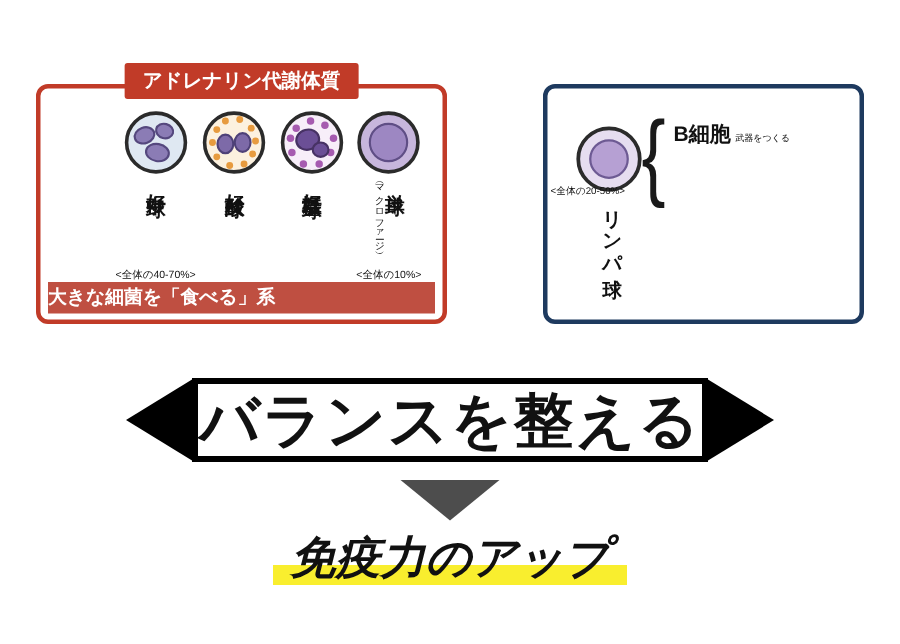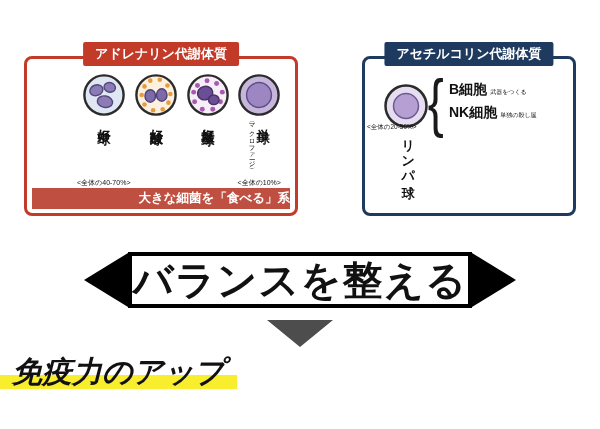--- a/index.html
+++ b/index.html
@@ -11,21 +11,21 @@
   .panel-left{left:24px;top:56px;width:274px;height:160px;border:3px solid #c13b28;}
   .panel-right{left:362px;top:56px;width:214px;height:160px;border:3px solid #1e3a5f;}
 
   .panel-tab{position:absolute;top:-17px;left:50%;transform:translateX(-50%);
              color:#fff;font-size:13px;font-weight:bold;padding:3px 12px;
              white-space:nowrap;border-radius:2px;}
   .tab-red{background:#c13b28;}
   .tab-navy{background:#1e3a5f;}
 
   .panel-footer{position:absolute;left:5px;right:5px;bottom:4px;color:#fff;
-                text-align:right;font-size:12.5px;font-weight:bold;padding:2px 0;}
+                text-align:left;font-size:12.5px;font-weight:bold;padding:2px 0;}
   .footer-red{background:#bf4f41;}
   .footer-navy{background:#1e3a5f;}
 
   
   .cells-row{display:flex;justify-content:space-between;padding:14px 10px 0;}
   .cell-block{display:flex;flex-direction:column;align-items:center;width:62px;}
   .cell-svg{width:44px;height:44px;}
   .vname-row{display:flex;flex-direction:row;align-items:flex-start;margin-top:2px;}
   .vname{writing-mode:vertical-rl;text-orientation:upright;font-size:13px;font-weight:bold;
          letter-spacing:1px;height:58px;line-height:1.05;}
@@ -55,21 +55,21 @@
   .balance-box{flex:1;align-self:stretch;background:#fff;border:4px solid #000;
                box-sizing:border-box;display:flex;align-items:center;justify-content:center;
                font-size:40px;font-weight:bold;letter-spacing:1px;}
 
   
   .chevron{position:absolute;top:320px;left:50%;transform:translateX(-50%);
            width:0;height:0;border-left:33px solid transparent;
            border-right:33px solid transparent;border-top:27px solid #4d4d4d;}
 
   
-  .result{position:absolute;top:352px;left:0;width:100%;}
+  .result{position:absolute;top:352px;left:0;width:100%;text-align:center;}
   .result span{font-size:30px;font-weight:bold;font-style:italic;
                background:linear-gradient(to bottom,transparent 55%,#f9ee2e 55%,#f9ee2e 92%,transparent 92%);
                padding:0 12px 4px;}
 </style>
 </head>
 <body>
 
 <div class="canvas">
 
   <div class="panel panel-left">
@@ -148,40 +148,35 @@
         </div>
         <div class="cell-note">&lt;全体の10%&gt;</div>
       </div>
 
     </div>
 
     <div class="panel-footer footer-red">大きな細菌を「食べる」系</div>
   </div>
 
   <div class="panel panel-right">
-    <div class="panel-tab tab-navy">アセチルコリン代謝体質</div>
 
     <svg class="lymph-svg" viewBox="0 0 46 46">
       <circle cx="23" cy="23" r="20.5" fill="#e6ddf0" stroke="#2b2b2b" stroke-width="2.5"></circle>
       <circle cx="23" cy="23" r="12.5" fill="#b6a0d3" stroke="#6d5a93" stroke-width="1.5"></circle>
     </svg>
 
     <div class="lymph-note">&lt;全体の20-50%&gt;</div>
     <div class="lymph-name">リンパ球</div>
 
     <div class="brace">{</div>
 
     <div class="types">
       <div class="type-row">
         <span class="type-name">B細胞</span>
         <span class="type-desc">武器をつくる</span>
-      </div>
-      <div class="type-row">
-        <span class="type-name">NK細胞</span>
-        <span class="type-desc">単独の殺し屋</span>
       </div>
     </div>
 
   </div>
 
   <div class="balance">
     <div class="arrow-left"></div>
     <div class="balance-box">バランスを整える</div>
     <div class="arrow-right"></div>
   </div>

